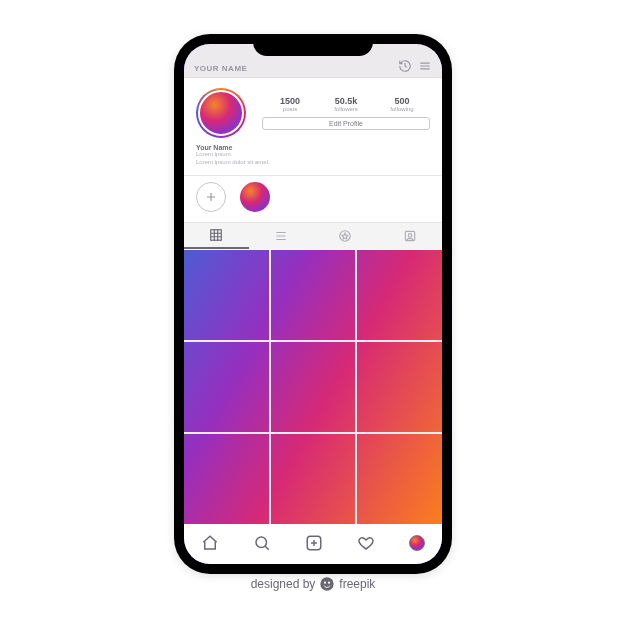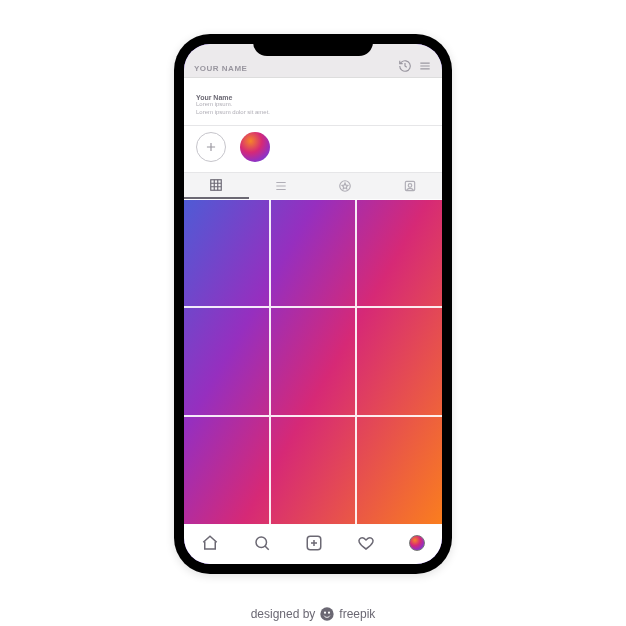--- a/index.html
+++ b/index.html
@@ -162,21 +162,21 @@
     padding-bottom: 4px;
   }
   .nav-icon { width:18px;height:18px;color:#6b6873;display:flex;align-items:center;justify-content:center; }
   .nav-avatar {
     width:16px;height:16px;border-radius:50%;
     background: radial-gradient(circle at 35% 30%, #f58529, #d62976 40%, #962fbf 70%, #4f5bd5);
     border:1px solid #777;
   }
   
   .credit {
-    margin-top: 32px;
+    margin-top: 2px;
     font-size: 12px;
     color:#6b6873;
     display:flex;align-items:center;gap:4px;
   }
   .credit svg { width:16px;height:16px;}
   svg { display:block; }
 </style>
 </head>
 <body>
 
@@ -198,20 +198,42 @@
           <svg viewBox="0 0 24 24" width="14" height="14" stroke="#9a97a0" stroke-width="2">
               <line x1="4" y1="7" x2="20" y2="7"></line>
               <line x1="4" y1="12" x2="20" y2="12"></line>
               <line x1="4" y1="17" x2="20" y2="17"></line>
             </svg>
         </span>
       </div>
     </div>
 
     <div class="profile">
+      <div class="profile-top">
+        <div class="avatar-ring">
+          <div class="avatar-inner"></div>
+        </div>
+        <div class="stats">
+          <div class="stats-row">
+            <div class="stat">
+              <div class="stat-num">1500</div>
+              <div class="stat-lbl">posts</div>
+            </div>
+            <div class="stat">
+              <div class="stat-num">50.5k</div>
+              <div class="stat-lbl">followers</div>
+            </div>
+            <div class="stat">
+              <div class="stat-num">500</div>
+              <div class="stat-lbl">following</div>
+            </div>
+          </div>
+          <div class="edit-btn">Edit Profile</div>
+        </div>
+      </div>
       <div class="bio">
         <div class="bio-name">Your Name</div>
         <div class="bio-text">Lorem ipsum.</div>
         <div class="bio-text">Lorem ipsum dolor sit amet.</div>
       </div>
     </div>
 
     <div class="stories">
       <div class="story story-add">
         <svg viewBox="0 0 24 24" width="14" height="14" stroke="#9a97a0" stroke-width="2">

